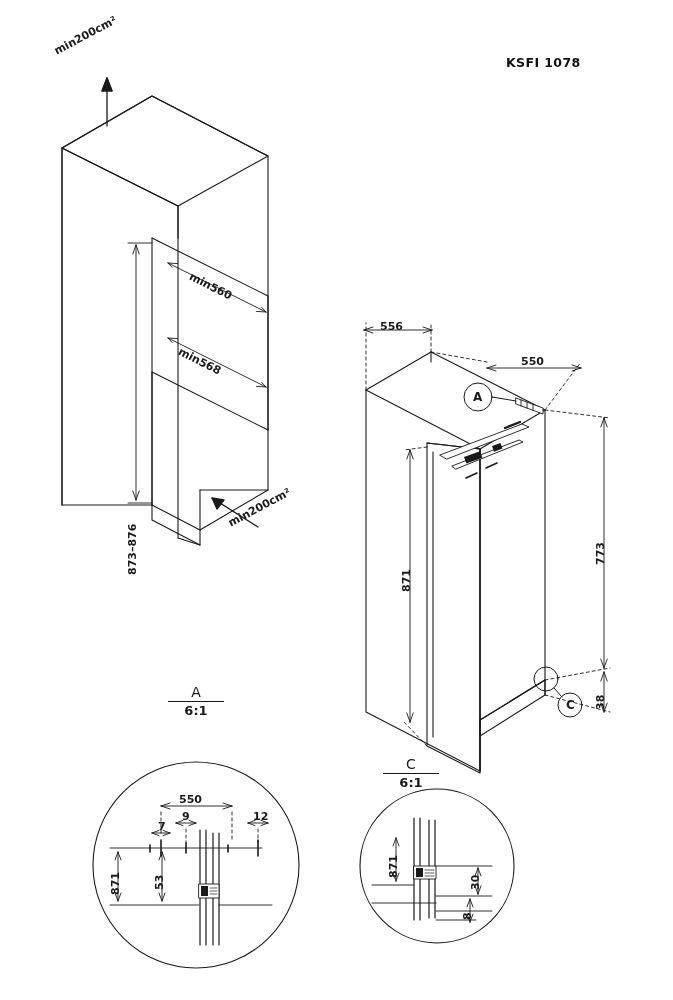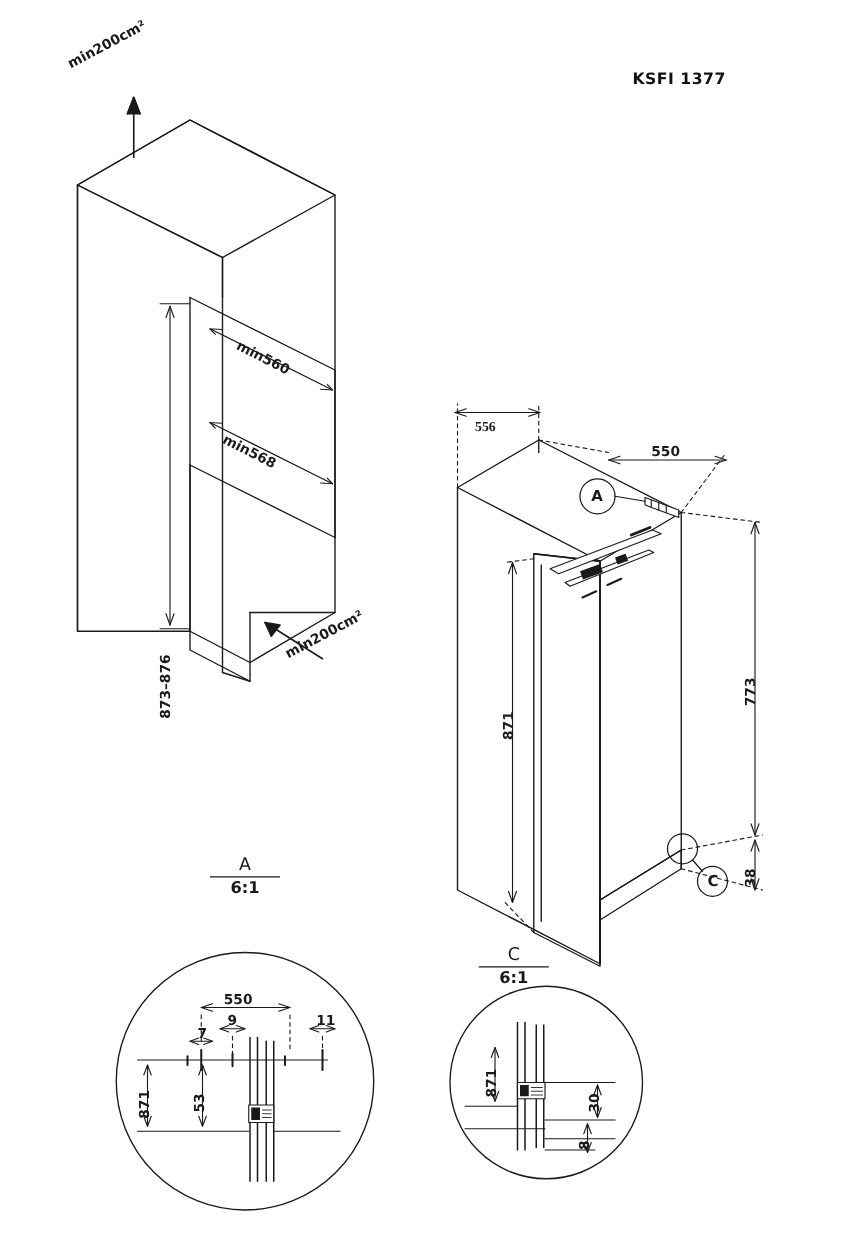--- a/index.html
+++ b/index.html
@@ -309,33 +309,33 @@
         <g stroke-width="0.9">
           <path d="M470,899 L470,922"></path>
           <path d="M470,899 l-3,8 M470,899 l3,8"></path>
           <path d="M470,922 l-3,-8 M470,922 l3,-8"></path>
           <path d="M436,920 L476,920" stroke-width="0.9"></path>
         </g>
       </g>
     </g>
   </svg>
 
-  <div class="model" style="left:506px; top:55px;">KSFI 1377</div>
+  <div class="model" style="left:506px; top:55px;">KSFI 1078</div>
 
   <div class="lbl" style="left:52px; top:46px; transform:rotate(-28deg); transform-origin:left top;">min200cm²</div>
 
   <div class="lbl" style="left:226px; top:518px; transform:rotate(-28deg); transform-origin:left top;">min200cm²</div>
 
   <div class="lbl rot90" style="left:126px; top:575px;">873–876</div>
 
   <div class="lbl" style="left:193px; top:270px; transform:rotate(27deg); transform-origin:left top;">min560</div>
 
   <div class="lbl" style="left:182px; top:345px; transform:rotate(27deg); transform-origin:left top;">min568</div>
 
-  <div class="lbl" style="left:380px; top:336px;font-family:Liberation Serif, serif;">556</div>
+  <div class="lbl" style="left:380px; top:320px;">556</div>
 
   <div class="lbl" style="left:521px; top:355px;">550</div>
 
   <div class="lbl rot90" style="left:400px; top:592px;">871</div>
 
   <div class="lbl rot90" style="left:594px; top:565px;">773</div>
 
   <div class="lbl rot90" style="left:594px; top:710px;">38</div>
 
   <div class="lbl" style="left:473px; top:390px; font-size:12px;">A</div>
@@ -344,21 +344,21 @@
 
   <div class="detail-title" style="left:168px; top:685px; width:56px;">
     <span class="letter">A</span>
     <span class="rule"></span>
     <span class="scale">6:1</span>
   </div>
 
   <div class="lbl" style="left:179px; top:793px;">550</div>
   <div class="lbl" style="left:158px; top:820px;">7</div>
   <div class="lbl" style="left:182px; top:810px;">9</div>
-  <div class="lbl" style="left:253px; top:810px;">11</div>
+  <div class="lbl" style="left:253px; top:810px;">12</div>
   <div class="lbl rot90" style="left:109px; top:895px;">871</div>
   <div class="lbl rot90" style="left:153px; top:890px;">53</div>
 
   <div class="detail-title" style="left:383px; top:757px; width:56px;">
     <span class="letter">C</span>
     <span class="rule"></span>
     <span class="scale">6:1</span>
   </div>
 
   <div class="lbl rot90" style="left:387px; top:878px;">871</div>

